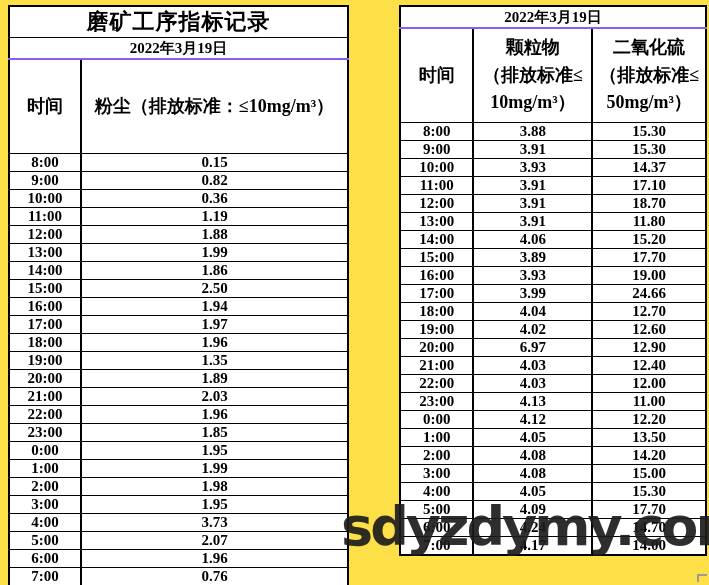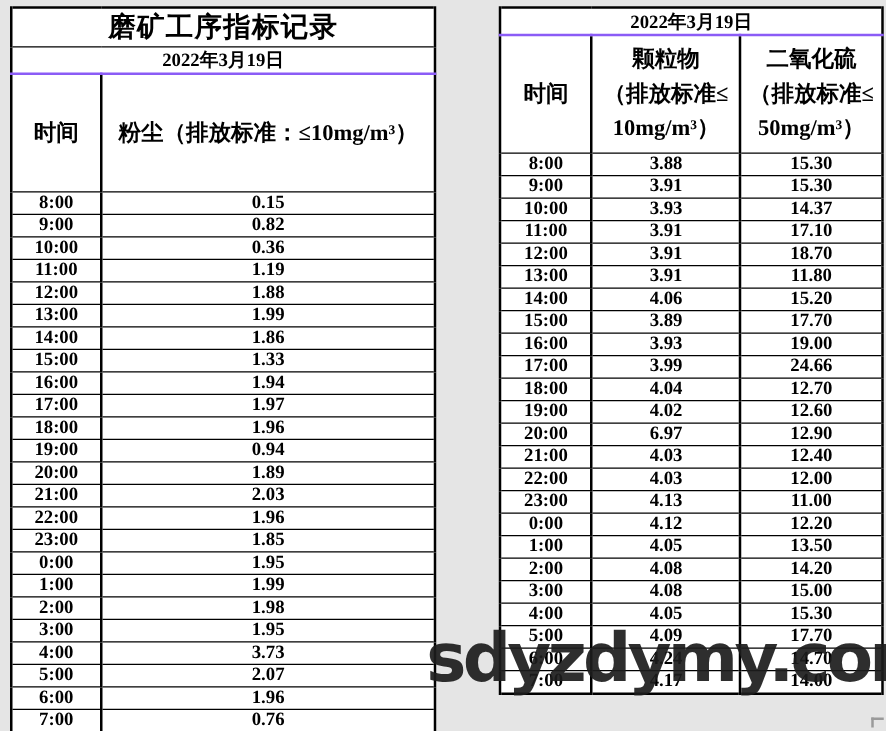--- a/index.html
+++ b/index.html
@@ -1,20 +1,20 @@
 <!DOCTYPE html>
 <html><head>
 <meta charset="utf-8">
 <style>
   html, body { margin: 0; padding: 0; background: #ffffff; }
   .canvas {
     position: relative;
     width: 709px;
     height: 585px;
-    background: #e5e5e5;
+    background: #fde047;
     overflow: hidden;
     font-family: "Liberation Serif", "DejaVu Serif", serif;
     color: #000;
   }
   table.rec-table {
     position: absolute;
     top: 5px;
     border-collapse: collapse;
     table-layout: fixed;
     border: 2px solid #000;
@@ -127,37 +127,37 @@
         <tr>
           <td>13:00</td>
           <td>1.99</td>
         </tr>
         <tr>
           <td>14:00</td>
           <td>1.86</td>
         </tr>
         <tr>
           <td>15:00</td>
-          <td>1.33</td>
+          <td>2.50</td>
         </tr>
         <tr>
           <td>16:00</td>
           <td>1.94</td>
         </tr>
         <tr>
           <td>17:00</td>
           <td>1.97</td>
         </tr>
         <tr>
           <td>18:00</td>
           <td>1.96</td>
         </tr>
         <tr>
           <td>19:00</td>
-          <td>0.94</td>
+          <td>1.35</td>
         </tr>
         <tr>
           <td>20:00</td>
           <td>1.89</td>
         </tr>
         <tr>
           <td>21:00</td>
           <td>2.03</td>
         </tr>
         <tr>

